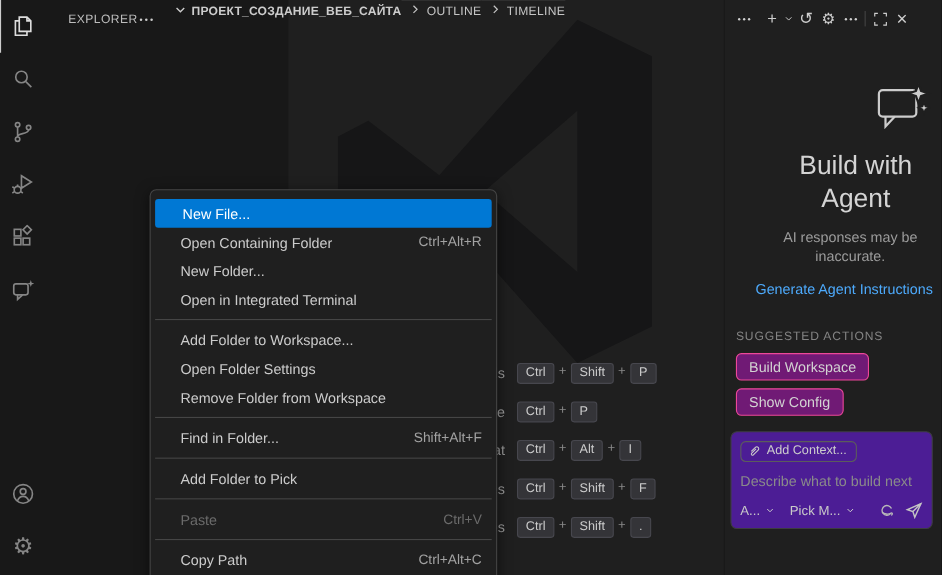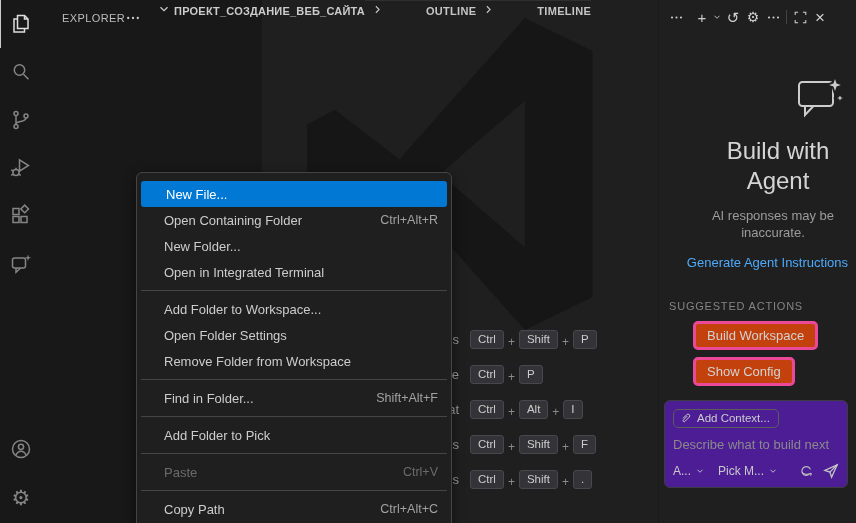--- a/index.html
+++ b/index.html
@@ -19,29 +19,29 @@
   .sidebar{ position:absolute; left:42px; top:0; width:220px; height:100%; background:#181818; z-index:4; display:flex; flex-direction:row; }
   .sb-header{ display:flex; align-items:center; height:35px; padding:0 10px 0 20px; }
   .sb-title{ font-size:11px; color:#bdbdbd; letter-spacing:.4px; flex:1; }
   .sb-more{ color:#cccccc; cursor:pointer; display:flex; align-items:center; }
   .folder-row{ display:flex; align-items:center; height:22px; padding-left:4px; cursor:pointer; }
   .folder-row .chev{ margin:0 3px 0 2px; color:#cccccc; }
   .folder-name{ font-size:11px; font-weight:bold; color:#cccccc; letter-spacing:.2px; white-space:nowrap; }
   .sb-fill{ flex:1; }
   .sb-section{ display:flex; align-items:center; height:21px; border-top:1px solid #2f2f2f; padding-left:4px; cursor:pointer; }
   .sb-section .chev{ margin:0 4px 0 2px; color:#c5c5c5; }
-  .sb-section-label{ font-size:11px; font-weight:bold; color:#c5c5c5; letter-spacing:.3px;margin-left:38px; }
+  .sb-section-label{ font-size:11px; font-weight:normal; color:#c5c5c5; letter-spacing:.3px; }
 
   
   .editor{ position:absolute; left:262px; top:0; width:396px; height:100%; background:#1f1f1f; overflow:hidden; }
   .watermark-logo{ position:absolute; left:45px; top:18px; width:296px; height:312px; z-index:0; }
   .shortcuts{ position:absolute; left:0; top:329px; width:396px; z-index:1; }
   .sc-row{ display:flex; align-items:center; height:20px; margin-bottom:15px; }
   .sc-label{ width:197px; text-align:right; font-size:13px; color:#9a9a9a; white-space:nowrap; overflow:visible; }
-  .sc-keys{ margin-left:11px; display:flex; align-items:flex-end; }
+  .sc-keys{ margin-left:11px; display:flex; align-items:flex-start; }
   kbd{ font-family:"Liberation Sans", sans-serif; display:inline-block; background:#343438; border:1px solid #47474e; border-radius:3px; padding:1px 7px 2px; font-size:11.5px; color:#cccccc; line-height:14px; }
   .kplus{ color:#8a8a8a; font-size:12px; margin:0 4px; }
 
   
   .menu{ position:absolute; left:136px; top:172px; width:316px; background:#1f1f1f; border:1px solid #454545; border-radius:6px; box-shadow:0 3px 12px rgba(0,0,0,.5); padding:8px 4px 10px; z-index:10; }
   .menu-item{ display:flex; align-items:center; justify-content:space-between; height:26px; padding:0 9px 0 23px; font-size:13px; color:#cccccc; border-radius:3px; cursor:pointer; }
   .menu-item .mi-shortcut{ font-size:12.5px; color:#a2a2a2; margin-left:30px; }
   .menu-item.highlighted{ background:#0078d4; color:#ffffff;padding-left:25px; }
   .menu-item.highlighted .mi-shortcut{ color:#eaf4ff; }
   .menu-item.disabled{ color:#6b6b6b; cursor:default; }
@@ -56,21 +56,21 @@
   .cp-divider{ width:1px; height:14px; background:#444; margin:0 3px; }
   .chev-mini{ color:#cfcfcf; }
   .cp-body{ flex:1; display:flex; flex-direction:column; align-items:flex-end; padding:0 8px; }
   .cp-bubble{ margin-top:42px; }
   .cp-title{ margin-top:16px; font-size:24px; color:#d4d4d4; text-align:center; line-height:30px; width:140px; font-weight:normal; }
   .cp-disclaimer{ margin-top:11px; font-size:13px; color:#9c9c9c; text-align:center; line-height:17px; width:150px; }
   .cp-link{ margin-top:14px; font-size:13px; color:#4daafc; text-align:center; cursor:pointer; text-decoration:none; }
   .cp-onboard{ margin-top:2px; font-size:13px; color:#c9c9c9; text-align:center; line-height:18px; width:160px; }
   .cp-suggested{ align-self:flex-start; margin:30px 0 0 2px; font-size:11px; color:#848484; letter-spacing:.8px; }
   .cp-actions{ align-self:flex-start; margin-left:2px; display:flex; flex-direction:column; gap:7px; margin-top:9px; }
-  .cp-btn{ background:#c2410c; border:3px solid #ec4899; border-radius:5px; color:#d2d2d2; font-size:13px; padding:4px 11px; cursor:pointer; font-family:"Liberation Sans", sans-serif; white-space:nowrap;margin-left:24px; }
+  .cp-btn{ background:#701a75; border:1px solid #ec4899; border-radius:5px; color:#d2d2d2; font-size:13px; padding:4px 11px; cursor:pointer; font-family:"Liberation Sans", sans-serif; white-space:nowrap; }
   .chatbox{ margin:14px 0 0; width:184px; background:#4c1d95; border:1px solid #3d3d40; border-radius:6px; padding:8px; }
   .ctx-pill{ display:inline-flex; align-items:center; gap:5px; border:1px solid #5c5c5c; border-radius:5px; padding:2px 8px 3px 6px; font-size:11.5px; color:#cccccc; cursor:pointer; }
   .chat-placeholder{ margin-top:9px; font-size:13px; color:#8a8a8a; white-space:nowrap; cursor:text; }
   .chat-bottom{ display:flex; align-items:center; margin-top:11px; }
   .picker{ display:flex; align-items:center; gap:4px; font-size:12px; color:#c9c9c9; cursor:pointer; white-space:nowrap; }
   .picker + .picker{ margin-left:13px; }
   .chat-icons{ margin-left:auto; display:flex; align-items:center; gap:9px; }
   .chat-icons svg{ cursor:pointer; }
 </style>
 </head>

